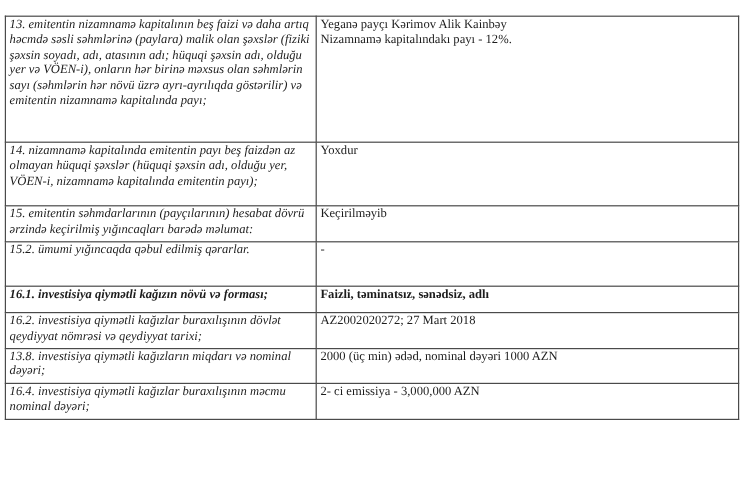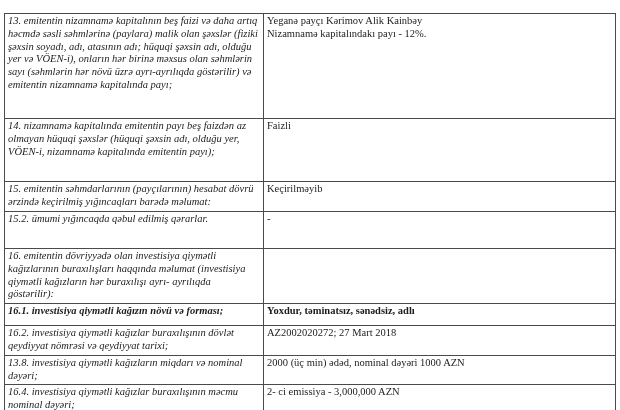--- a/index.html
+++ b/index.html
@@ -29,21 +29,21 @@
       word-wrap: break-word;
     }
     td.label {
       width: 250px;
       font-style: italic;
     }
     td.value {
       white-space: pre-line;
     }
     tr.r13  { height: 105px; }
-    tr.r14  { height: 63px; }
+    tr.r14  { height: 53px; }
     tr.r15  { height: 30px; }
     tr.r151 { height: 23px; }
     tr.r152 { height: 37px; }
     tr.r16  { height: 44px; }
     tr.r161 { height: 22px; font-weight: bold; }
     tr.r162 { height: 26px; margin-left: 16px; }
     tr.r163 { height: 25px; }
     tr.r164 { height: 25px; }
   </style>
 </head>
@@ -51,37 +51,33 @@
 
 <table class="report">
   <tbody>
     <tr class="r13">
       <td class="label">13. emitentin nizamnamə kapitalının beş faizi və daha artıq həcmdə səsli səhmlərinə (paylara) malik olan şəxslər (fiziki şəxsin soyadı, adı, atasının adı; hüquqi şəxsin adı, olduğu yer və VÖEN-i), onların hər birinə məxsus olan səhmlərin sayı (səhmlərin hər növü üzrə ayrı-ayrılıqda göstərilir) və emitentin nizamnamə kapitalında payı;</td>
       <td class="value">Yeganə payçı Kərimov Alik Kainbəy
 Nizamnamə kapitalındakı payı - 12%.</td>
     </tr>
     <tr class="r14">
       <td class="label">14. nizamnamə kapitalında emitentin payı beş faizdən az olmayan hüquqi şəxslər (hüquqi şəxsin adı, olduğu yer, VÖEN-i, nizamnamə kapitalında emitentin payı);</td>
-      <td class="value">Faizli</td>
+      <td class="value">Yoxdur</td>
     </tr>
     <tr class="r15">
       <td class="label">15. emitentin səhmdarlarının (payçılarının) hesabat dövrü ərzində keçirilmiş yığıncaqları barədə məlumat:</td>
       <td class="value">Keçirilməyib</td>
     </tr>
     <tr class="r152">
       <td class="label">15.2. ümumi yığıncaqda qəbul edilmiş qərarlar.</td>
       <td class="value">-</td>
     </tr>
-    <tr class="r16">
-      <td class="label">16. emitentin dövriyyədə olan investisiya qiymətli kağızlarının buraxılışları haqqında məlumat (investisiya qiymətli kağızların hər buraxılışı ayrı- ayrılıqda göstərilir):</td>
-      <td class="value"></td>
-    </tr>
     <tr class="r161">
       <td class="label">16.1. investisiya qiymətli kağızın növü və forması;</td>
-      <td class="value">Yoxdur, təminatsız, sənədsiz, adlı</td>
+      <td class="value">Faizli, təminatsız, sənədsiz, adlı</td>
     </tr>
     <tr class="r162">
       <td class="label">16.2. investisiya qiymətli kağızlar buraxılışının dövlət qeydiyyat nömrəsi və qeydiyyat tarixi;</td>
       <td class="value">AZ2002020272; 27 Mart 2018</td>
     </tr>
     <tr class="r163">
       <td class="label">13.8. investisiya qiymətli kağızların miqdarı və nominal dəyəri;</td>
       <td class="value">2000 (üç min) ədəd, nominal dəyəri 1000 AZN</td>
     </tr>
     <tr class="r164">

